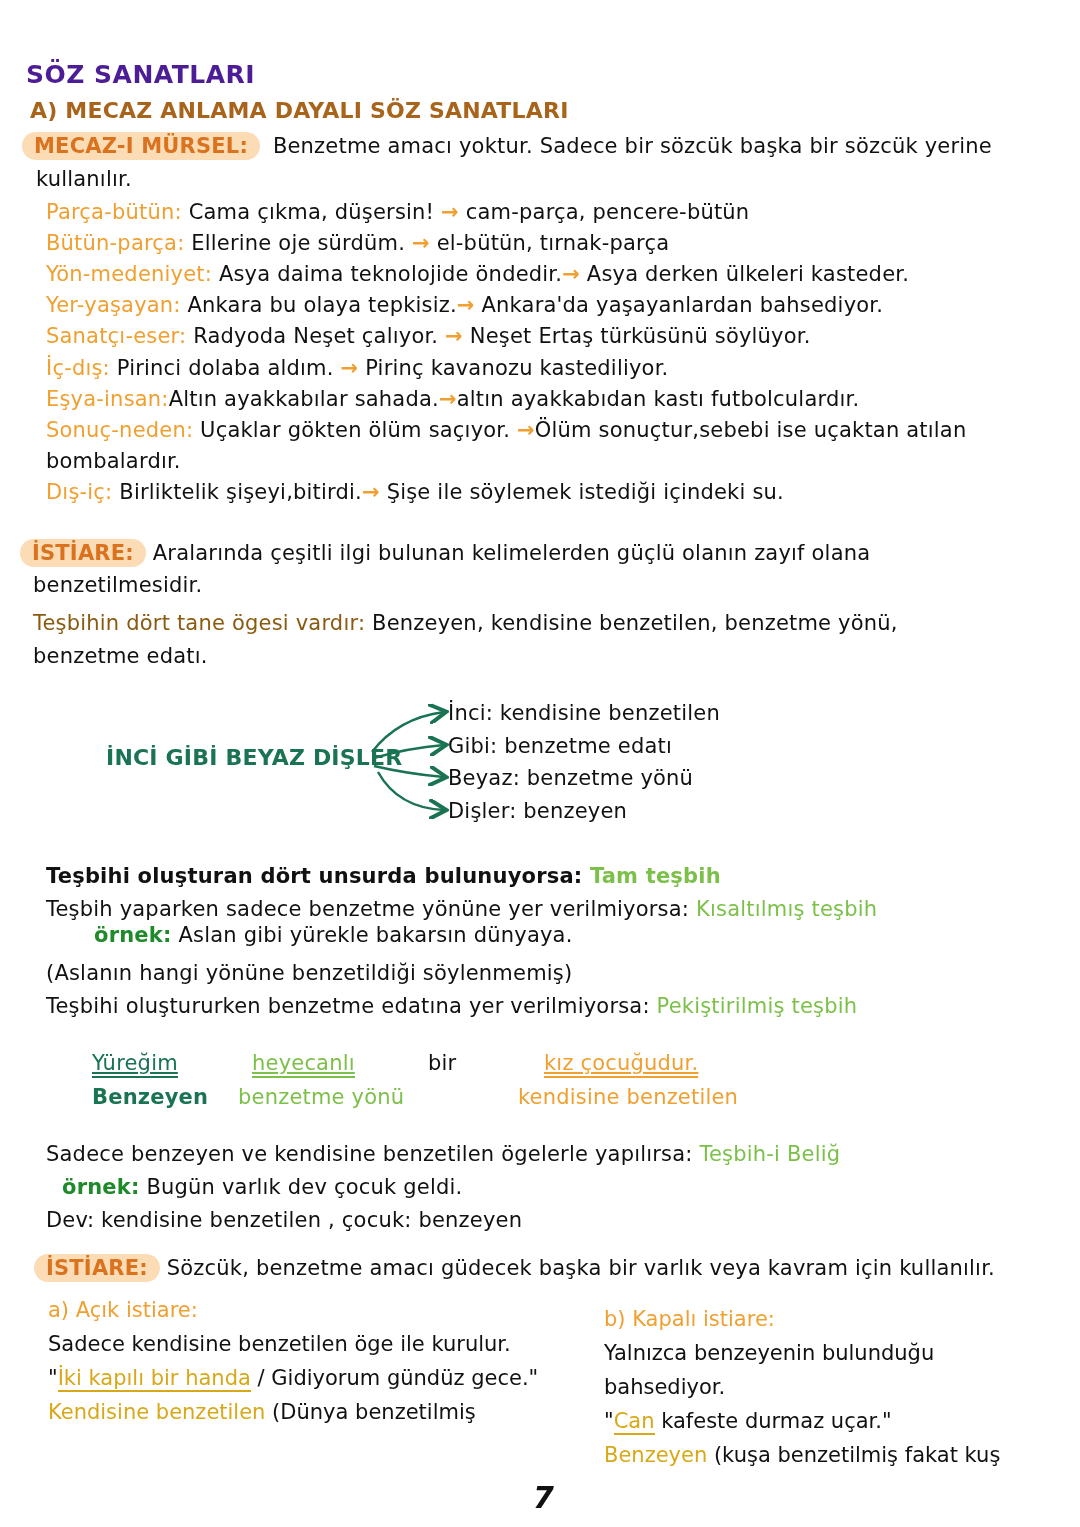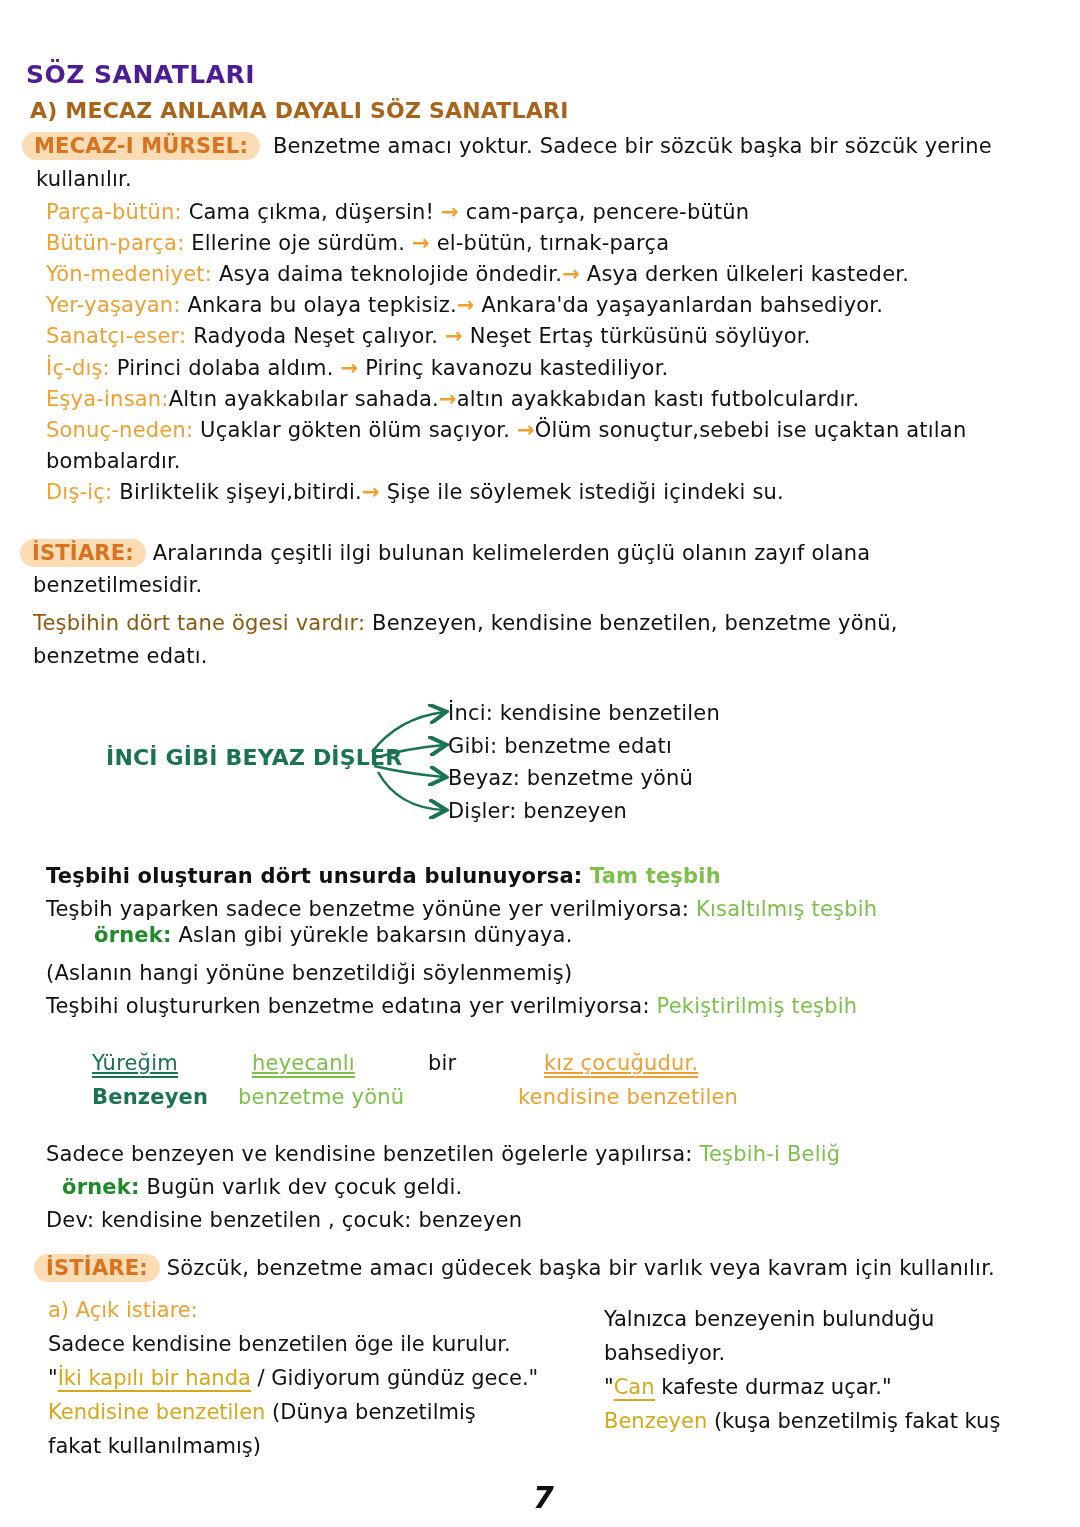--- a/index.html
+++ b/index.html
@@ -90,23 +90,23 @@
 <div class="ln" style="left:34px;top:1253px;">
   <span class="hl">İSTİARE:</span>
   <span>Sözcük, benzetme amacı güdecek başka bir varlık veya kavram için kullanılır.</span>
 </div>
 
 <div class="col" style="left:48px;top:1293px;">
   <div class="org">a) Açık istiare:</div>
   <div>Sadece kendisine benzetilen öge ile kurulur.</div>
   <div><span>"</span><span class="gold ug">İki kapılı bir handa</span><span> / Gidiyorum gündüz gece."</span></div>
   <div><span class="gold">Kendisine benzetilen</span><span> (Dünya benzetilmiş</span></div>
-  <div>fakat kullanılmamış)</div>
 </div>
 
 <div class="col" style="left:604px;top:1302px;">
+  <div class="org">b) Kapalı istiare:</div>
   <div>Yalnızca benzeyenin bulunduğu</div>
   <div>bahsediyor.</div>
   <div><span>"</span><span class="gold ug">Can</span><span> kafeste durmaz uçar."</span></div>
   <div><span class="gold">Benzeyen</span><span> (kuşa benzetilmiş fakat kuş</span></div>
 </div>
 
 <div class="pagenum">7</div>
 
 </body></html>

